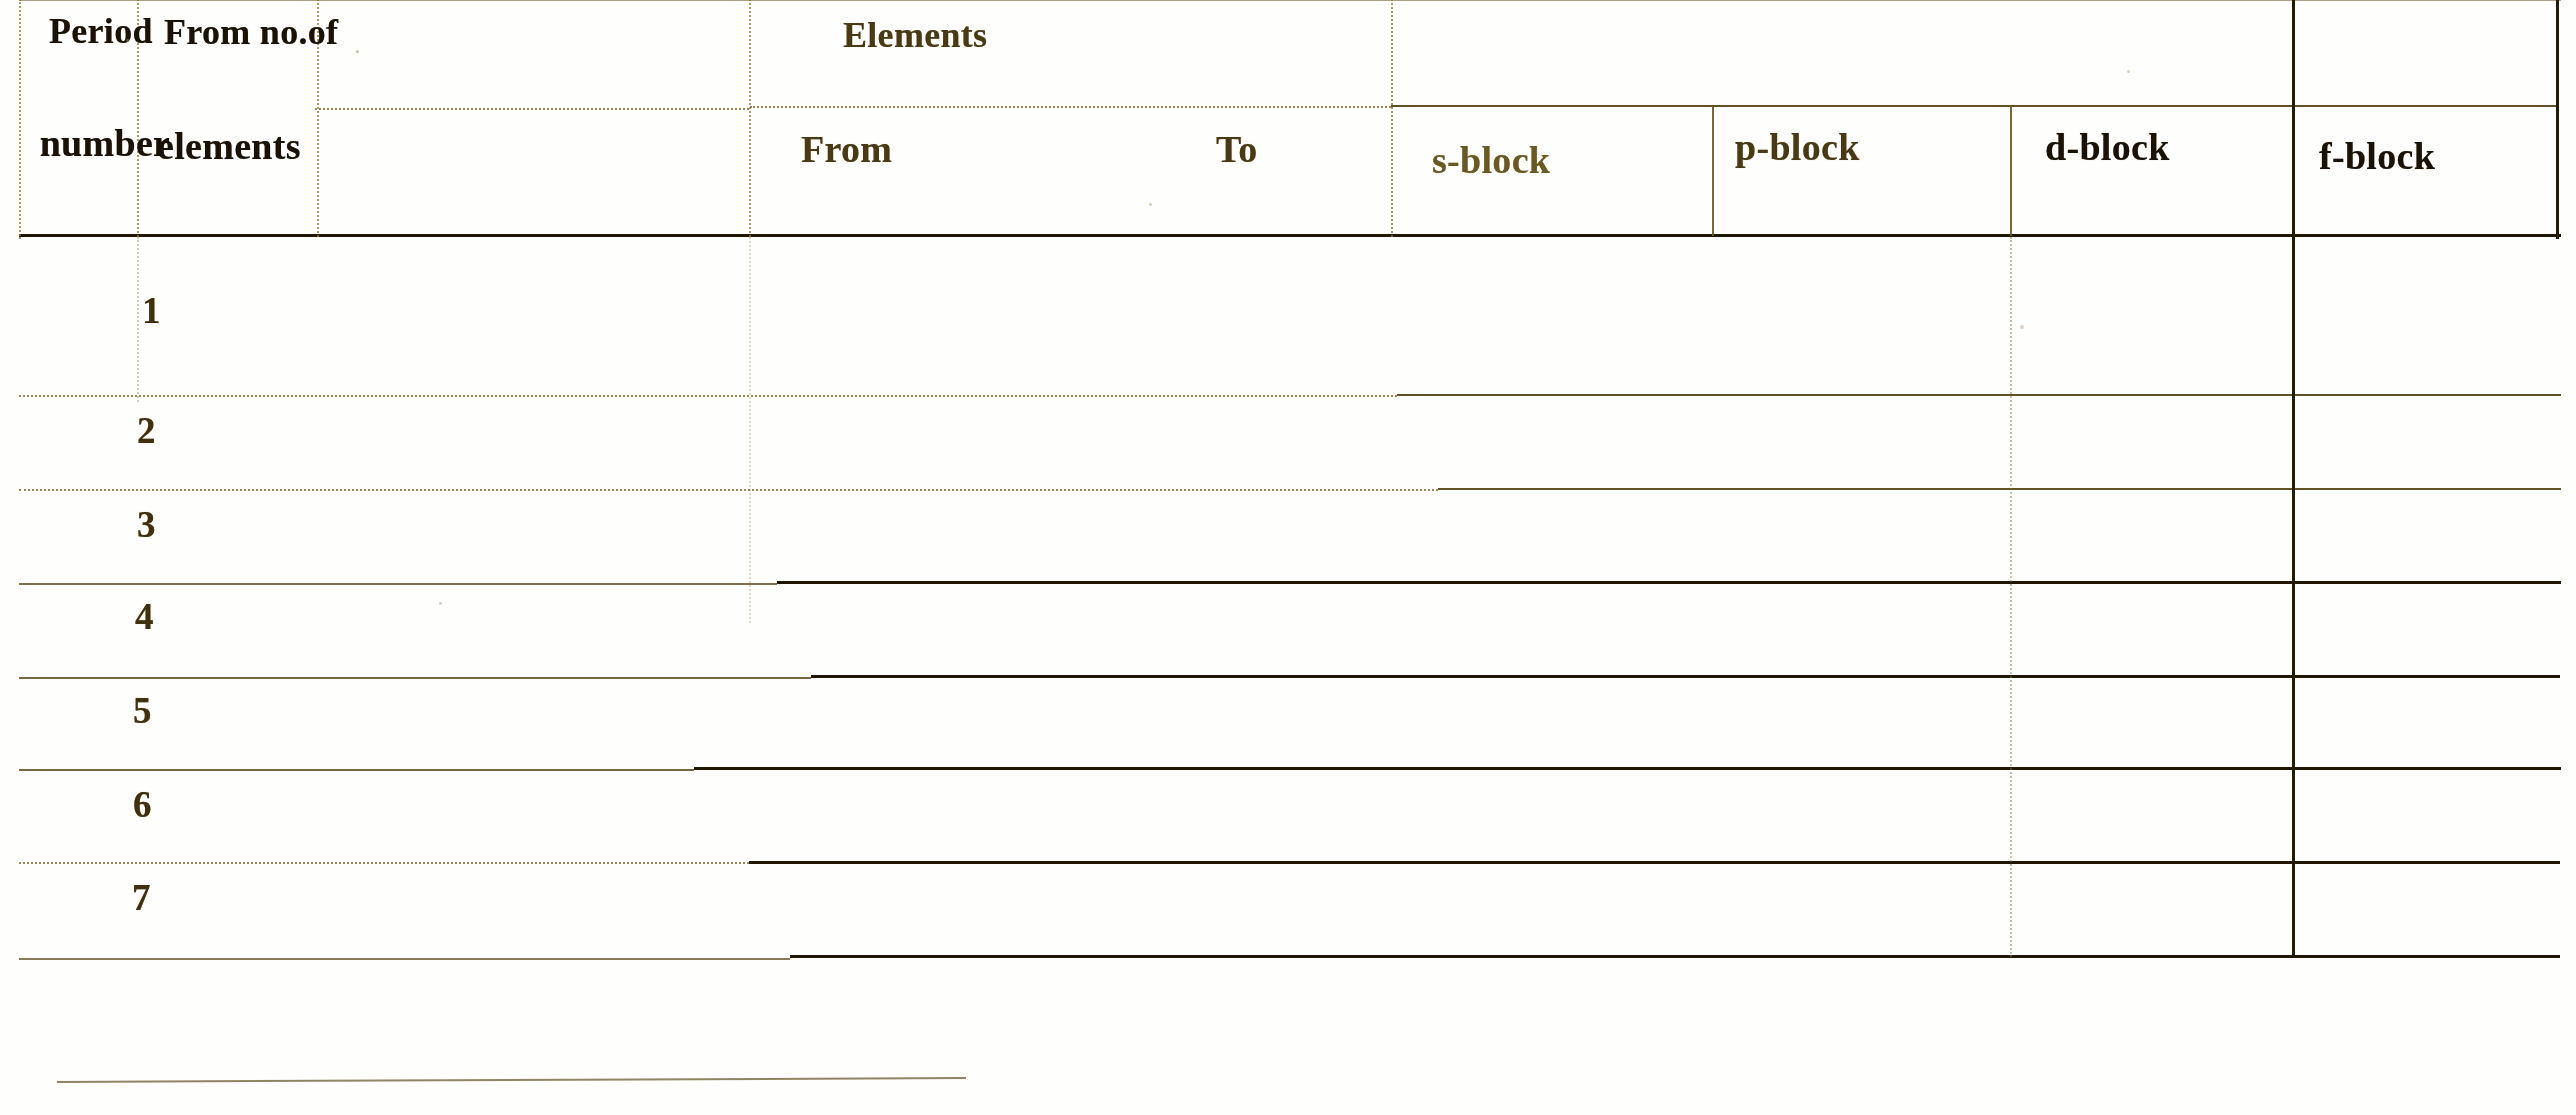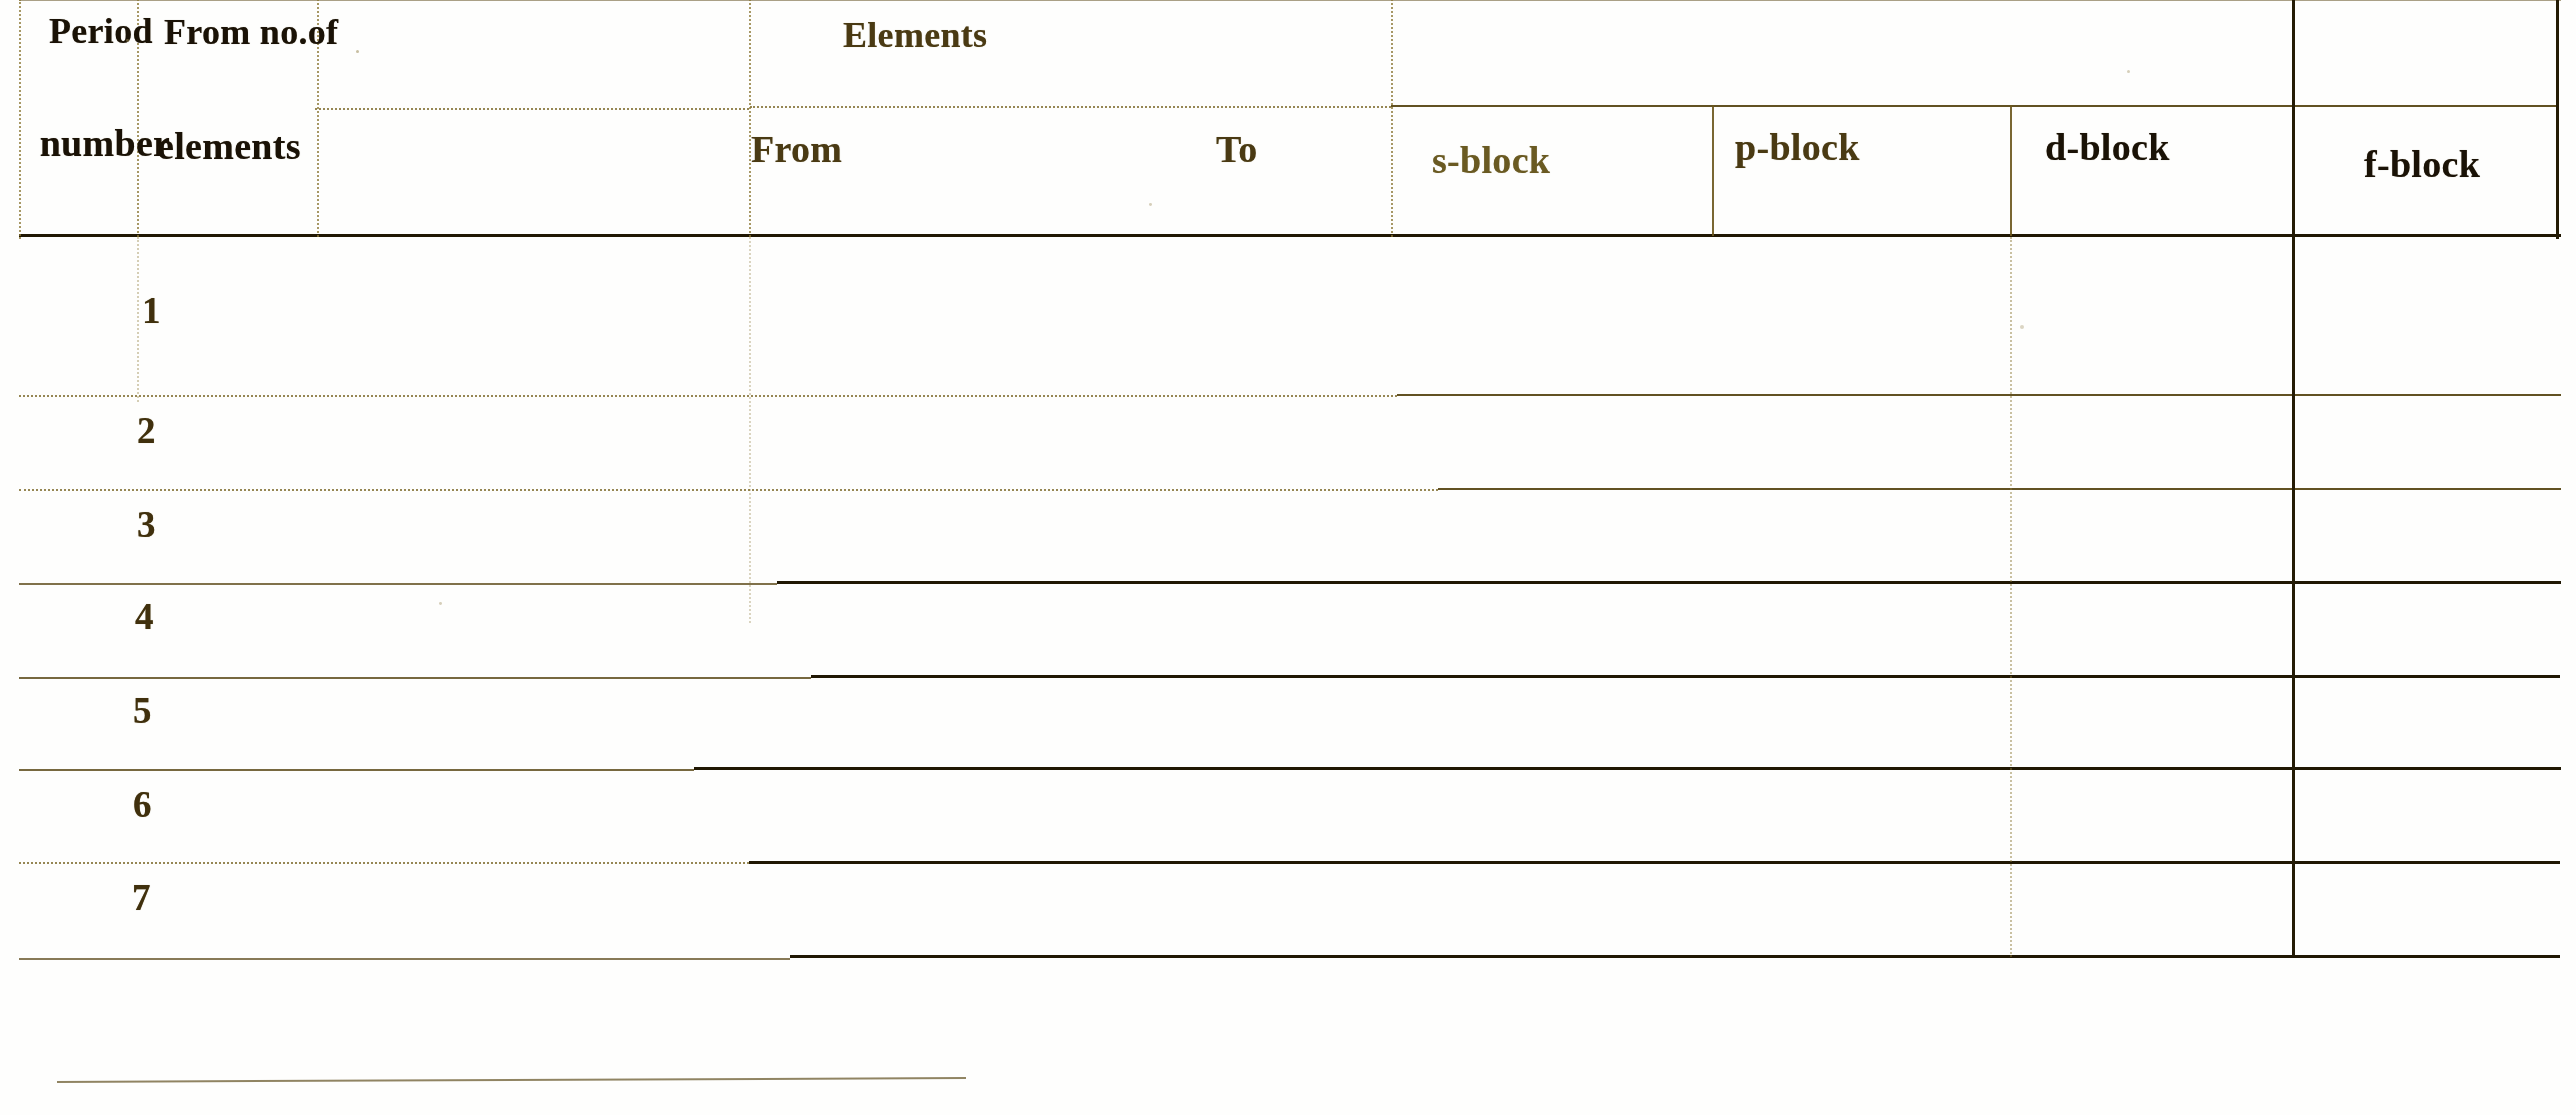--- a/index.html
+++ b/index.html
@@ -130,26 +130,26 @@
 
     <div class="vline ink-vfaint" style="left:118px;top:241px;height:165px;opacity:.35;"></div>
     <div class="vline ink-vfaint" style="left:730px;top:241px;height:386px;opacity:.3;"></div>
 
     <div class="htext dark h1t" style="left:30px;top:13.8px;">Period</div>
     <div class="htext dark h1t" style="left:145px;top:15px;">From no.of</div>
     <div class="htext mid h1t" style="left:824px;top:18px;">Elements</div>
 
     <div class="htext dark h2t" style="left:20.7px;top:125px;">number</div>
     <div class="htext dark h2t" style="left:138px;top:128px;">elements</div>
-    <div class="htext mid h2t" style="left:732px;top:131px;font-family:Liberation Serif, serif;">From</div>
+    <div class="htext mid h2t" style="left:782px;top:131px;font-family:Liberation Serif, serif;">From</div>
     <div class="htext mid h2t" style="left:1197px;top:131px;">To</div>
     <div class="htext olive h2t" style="left:1413px;top:142px;">s-block</div>
     <div class="htext mid h2t" style="left:1716px;top:129px;">p-block</div>
     <div class="htext dark h2t" style="left:2026px;top:129px;">d-block</div>
-    <div class="htext dark h2t" style="left:2300px;top:146px;margin-left:45px;">f-block</div>
+    <div class="htext dark h2t" style="left:2300px;top:138px;">f-block</div>
 
     <div class="rownum" style="left:123px;top:293px;">1</div>
     <div class="rownum" style="left:118px;top:413px;">2</div>
     <div class="rownum" style="left:118px;top:507px;">3</div>
     <div class="rownum" style="left:116px;top:599px;">4</div>
     <div class="rownum" style="left:114px;top:693px;">5</div>
     <div class="rownum" style="left:114px;top:787px;">6</div>
     <div class="rownum" style="left:113px;top:880px;">7</div>
 
     <div class="cellbox" style="left:121px;top:241px;width:176px;height:157px;"></div>

